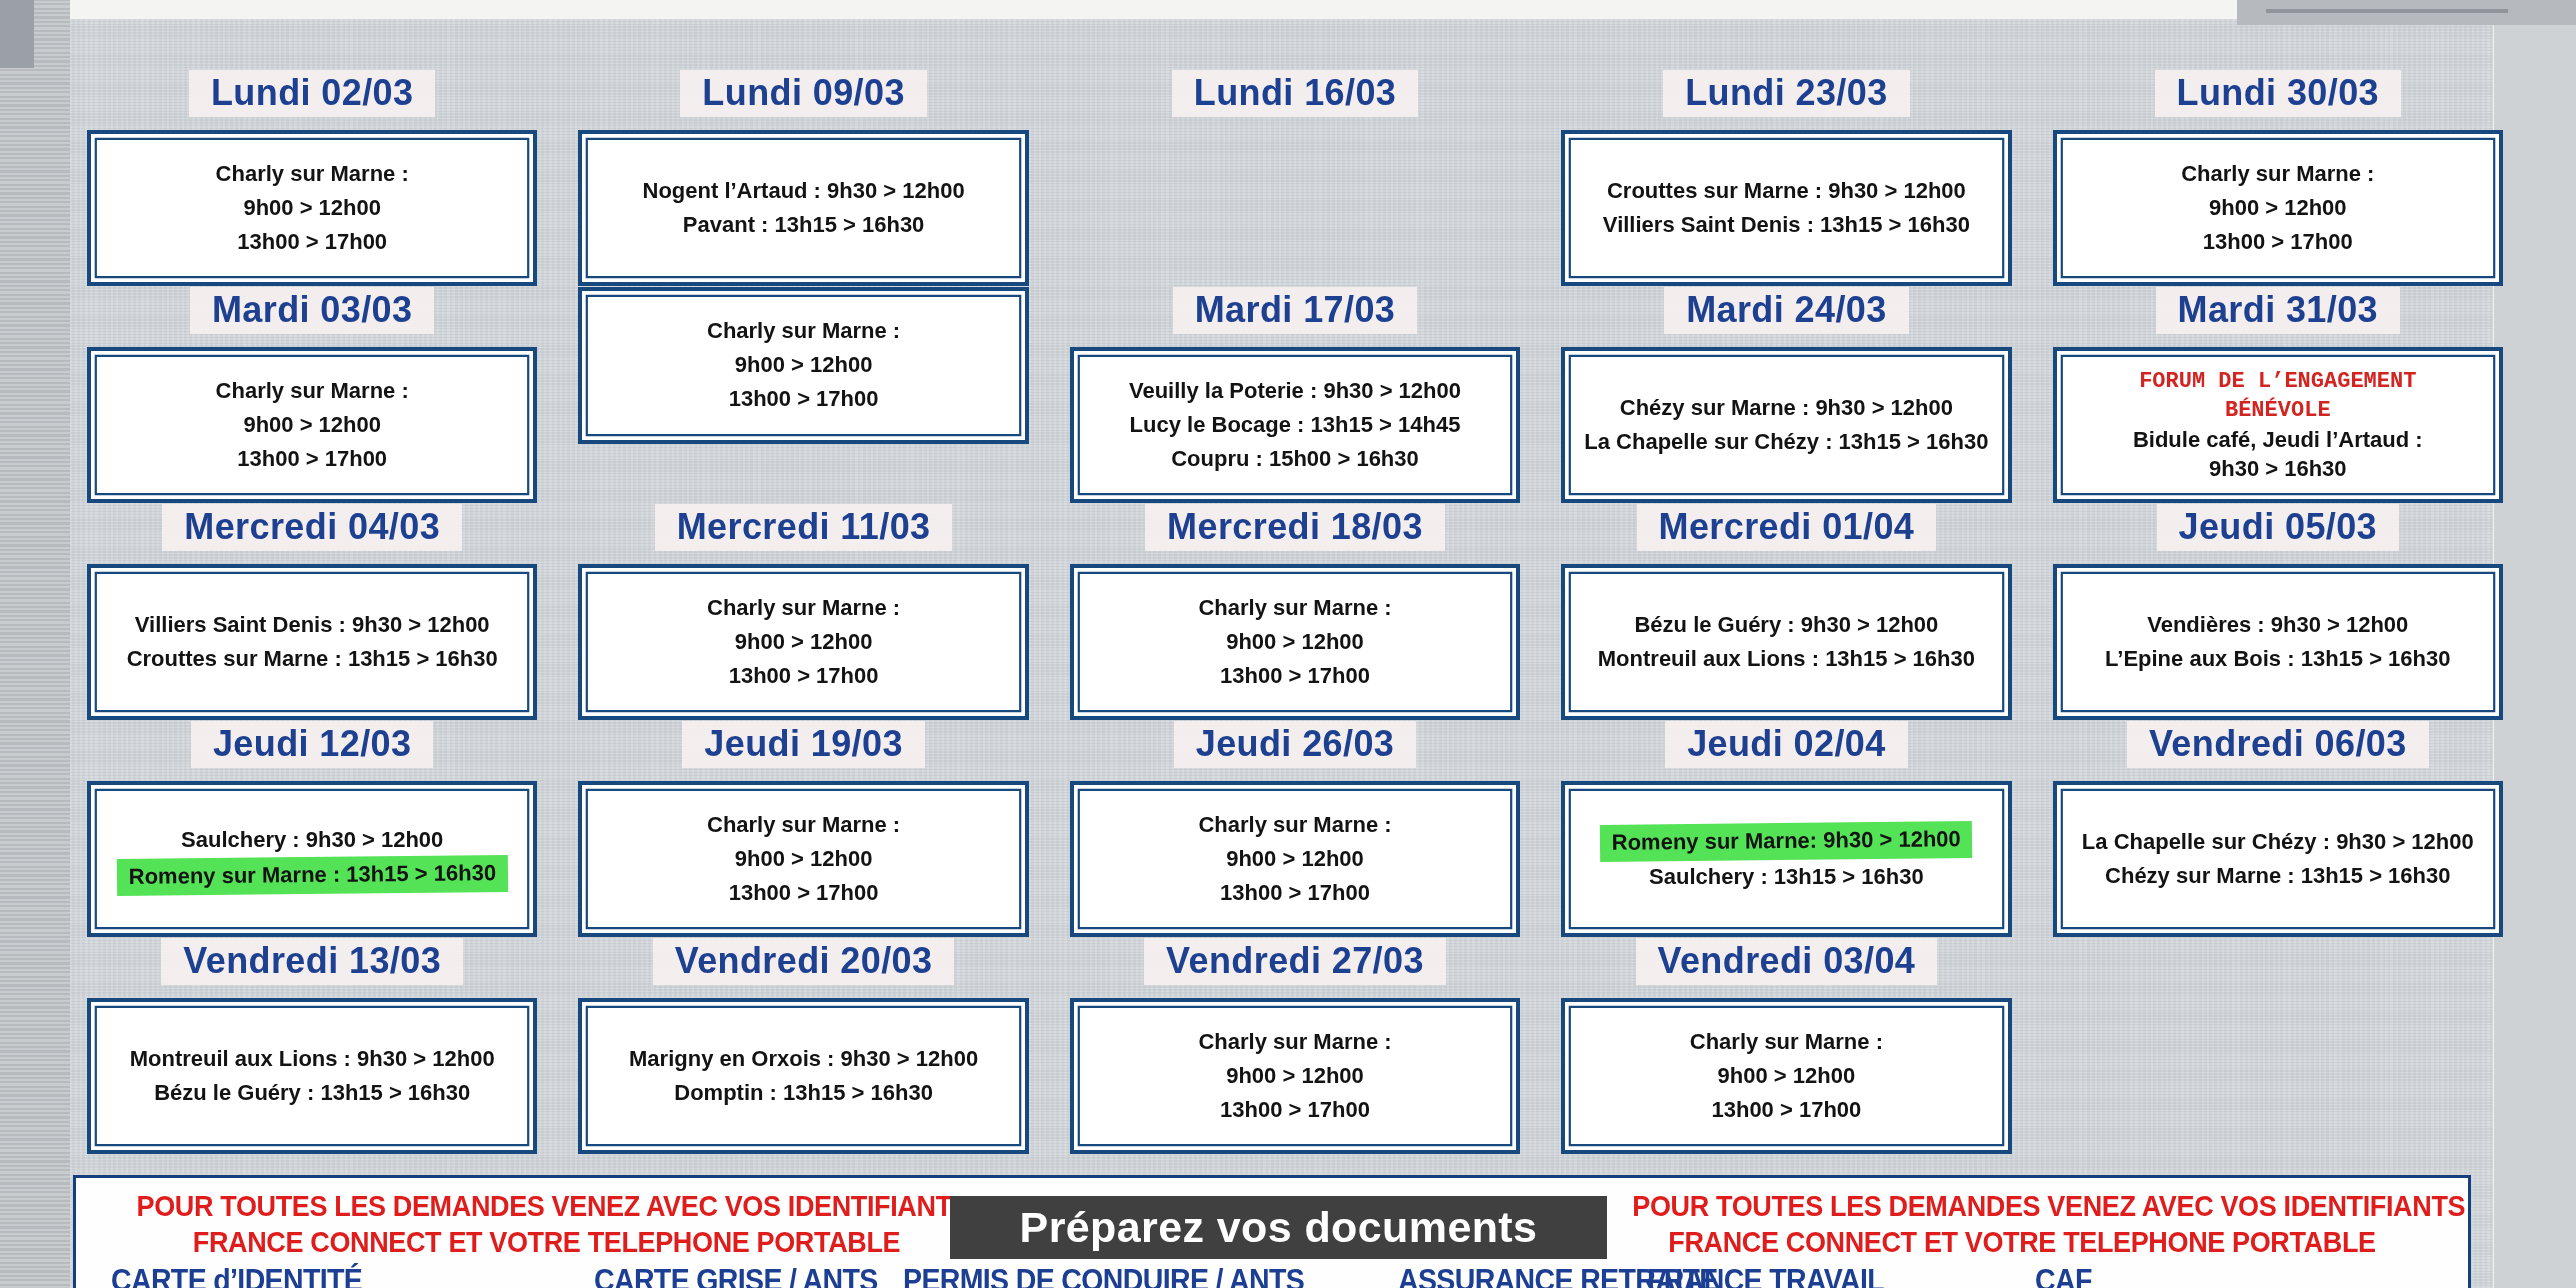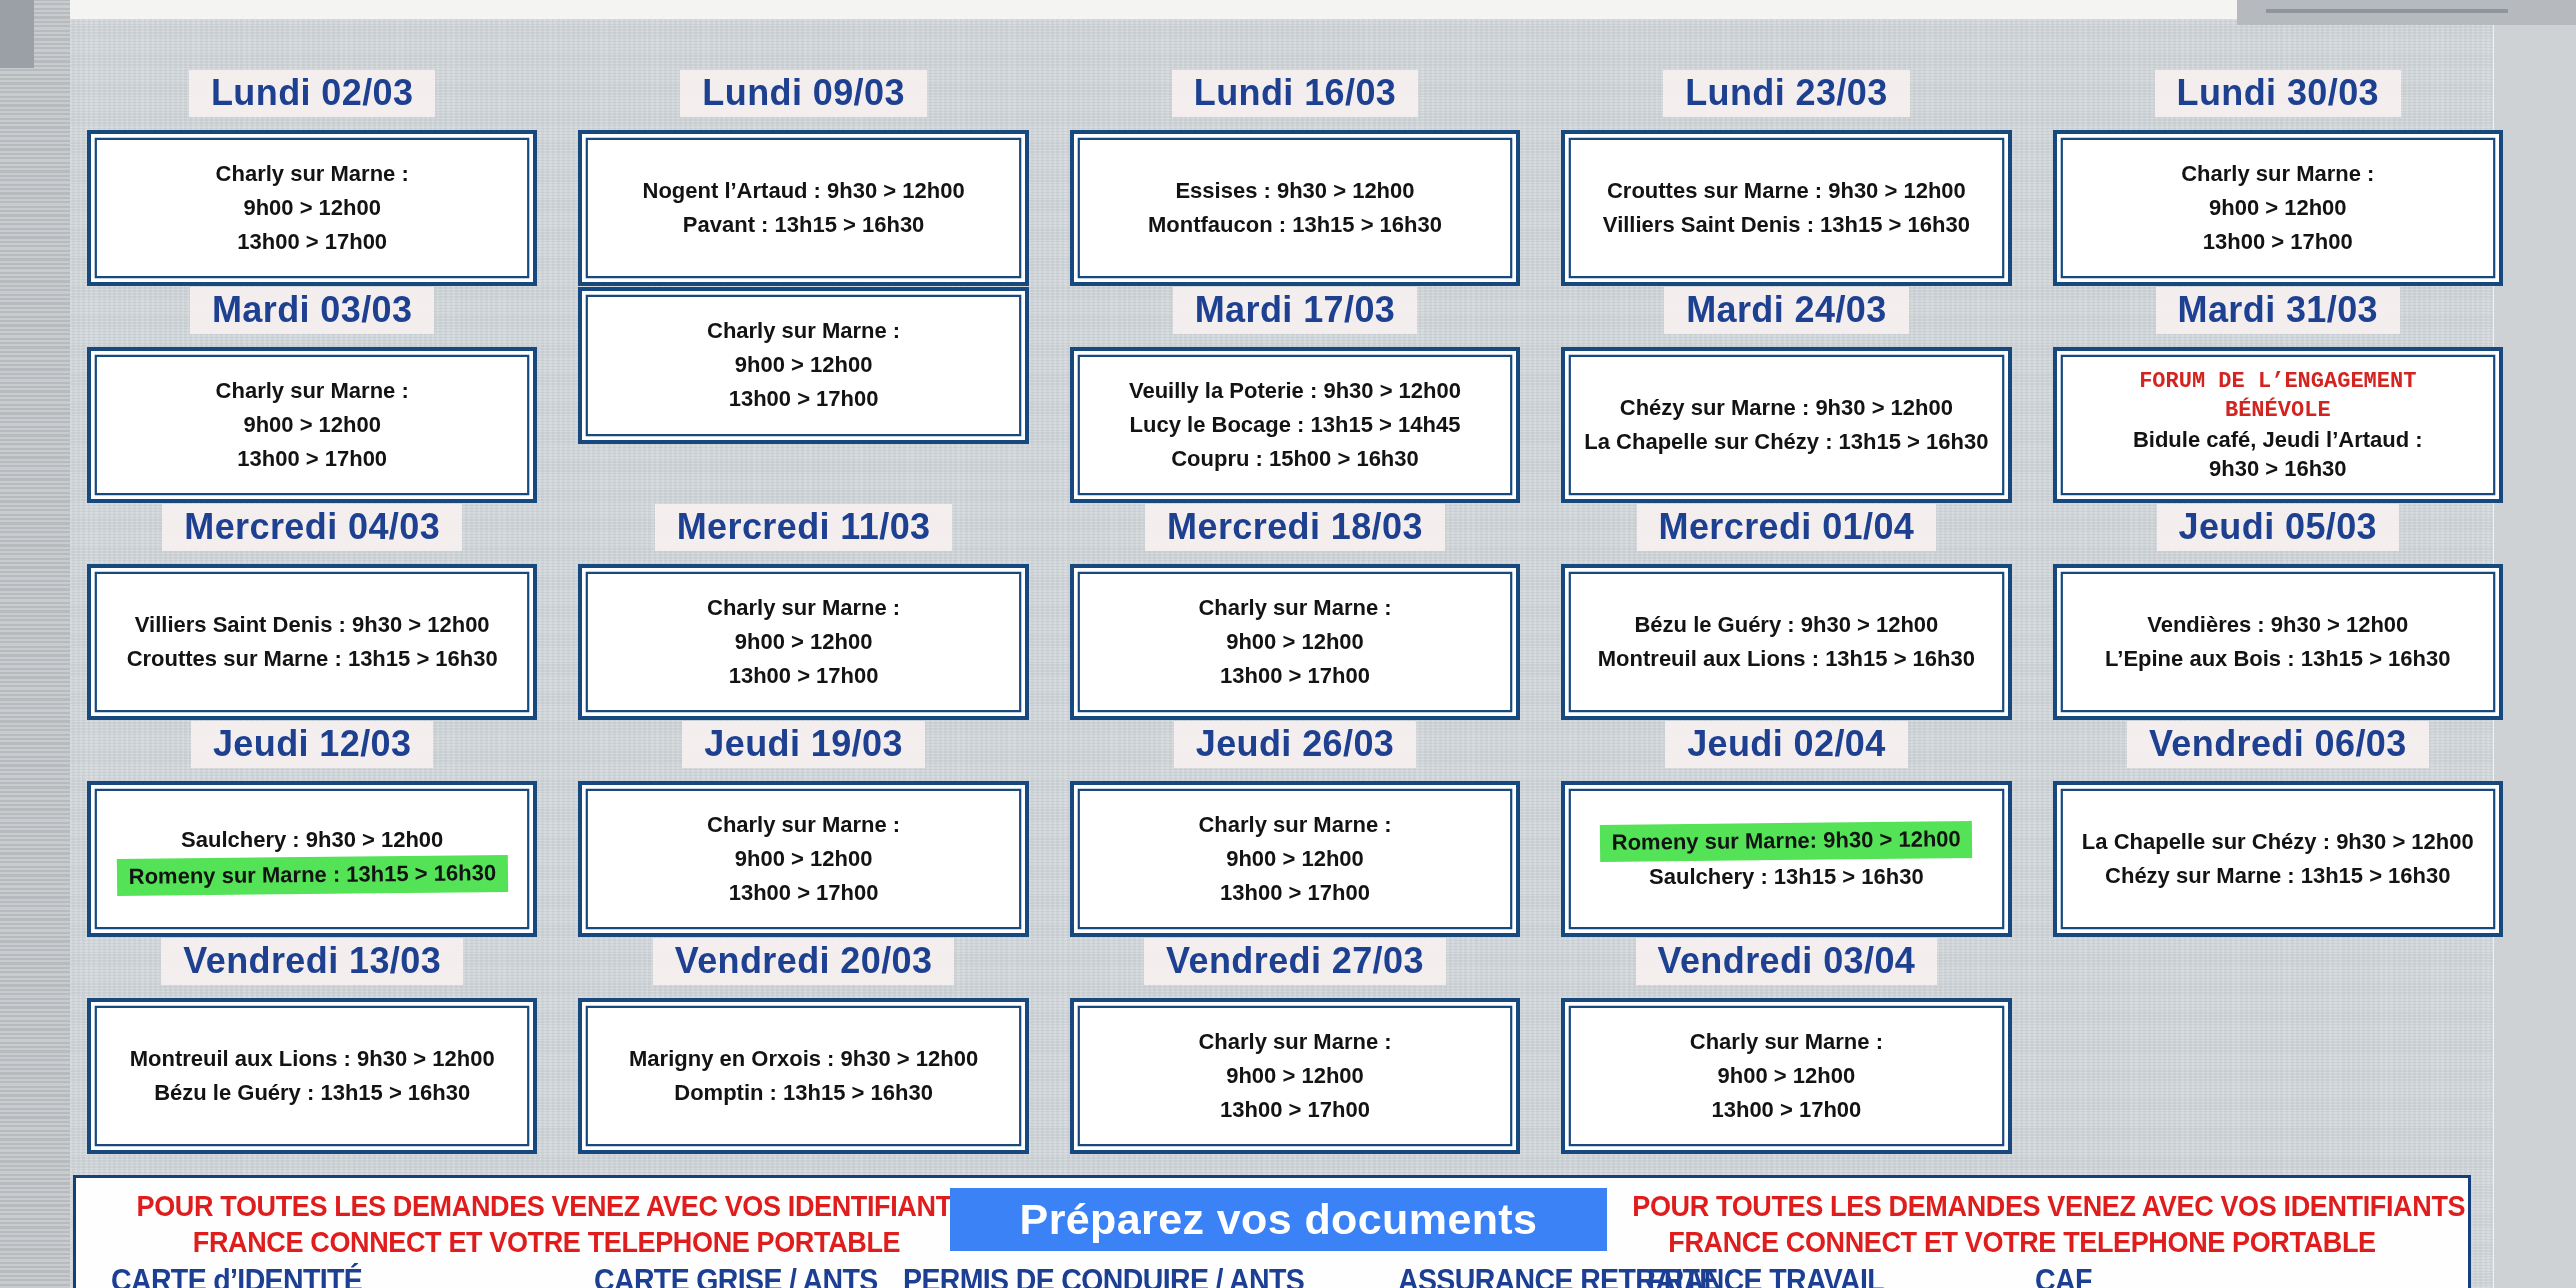--- a/index.html
+++ b/index.html
@@ -55,22 +55,22 @@
   }
   .notice{
     position:absolute;top:10.3px;width:911px;text-align:center;
     color:#e01d1d;font-weight:700;font-size:30px;line-height:1.18;letter-spacing:-0.4px;
     transform:scaleX(.9);transform-origin:center top;white-space:nowrap;
   }
   .notice .nline{display:block;}
   .notice-left{left:14.7px;}
   .notice-right{left:1513px;width:866px;}
   .banner{
-    position:absolute;left:874px;top:10px;width:657px;height:63px;
-    background:#3b82f6;color:#ffffff;display:flex;align-items:center;justify-content:center;
+    position:absolute;left:874px;top:18px;width:657px;height:63px;
+    background:#404040;color:#ffffff;display:flex;align-items:center;justify-content:center;
     font-size:43px;font-weight:700;letter-spacing:0.4px;
   }
   .docs{position:absolute;left:0;top:85px;width:100%;height:59px;}
   .doc{
     position:absolute;color:#1c3f94;font-weight:700;font-size:31px;letter-spacing:-0.7px;
     white-space:nowrap;transform:scaleX(.92);transform-origin:left top;
   }
 </style>
 </head>
 <body>
@@ -99,24 +99,20 @@
     </div>
     <div class="day-box">
         <div class="line">Nogent l’Artaud : 9h30 &gt; 12h00</div>
         <div class="line">Pavant : 13h15 &gt; 16h30</div>
       </div>
   </div>
     <div class="day-cell">
     <div class="title-wrap">
       <span class="day-title">Lundi 16/03</span>
     </div>
-    <div class="day-box">
-        <div class="line">Essises : 9h30 &gt; 12h00</div>
-        <div class="line">Montfaucon : 13h15 &gt; 16h30</div>
-      </div>
   </div>
     <div class="day-cell">
     <div class="title-wrap">
       <span class="day-title">Lundi 23/03</span>
     </div>
     <div class="day-box">
         <div class="line">Crouttes sur Marne : 9h30 &gt; 12h00</div>
         <div class="line">Villiers Saint Denis : 13h15 &gt; 16h30</div>
       </div>
   </div>

